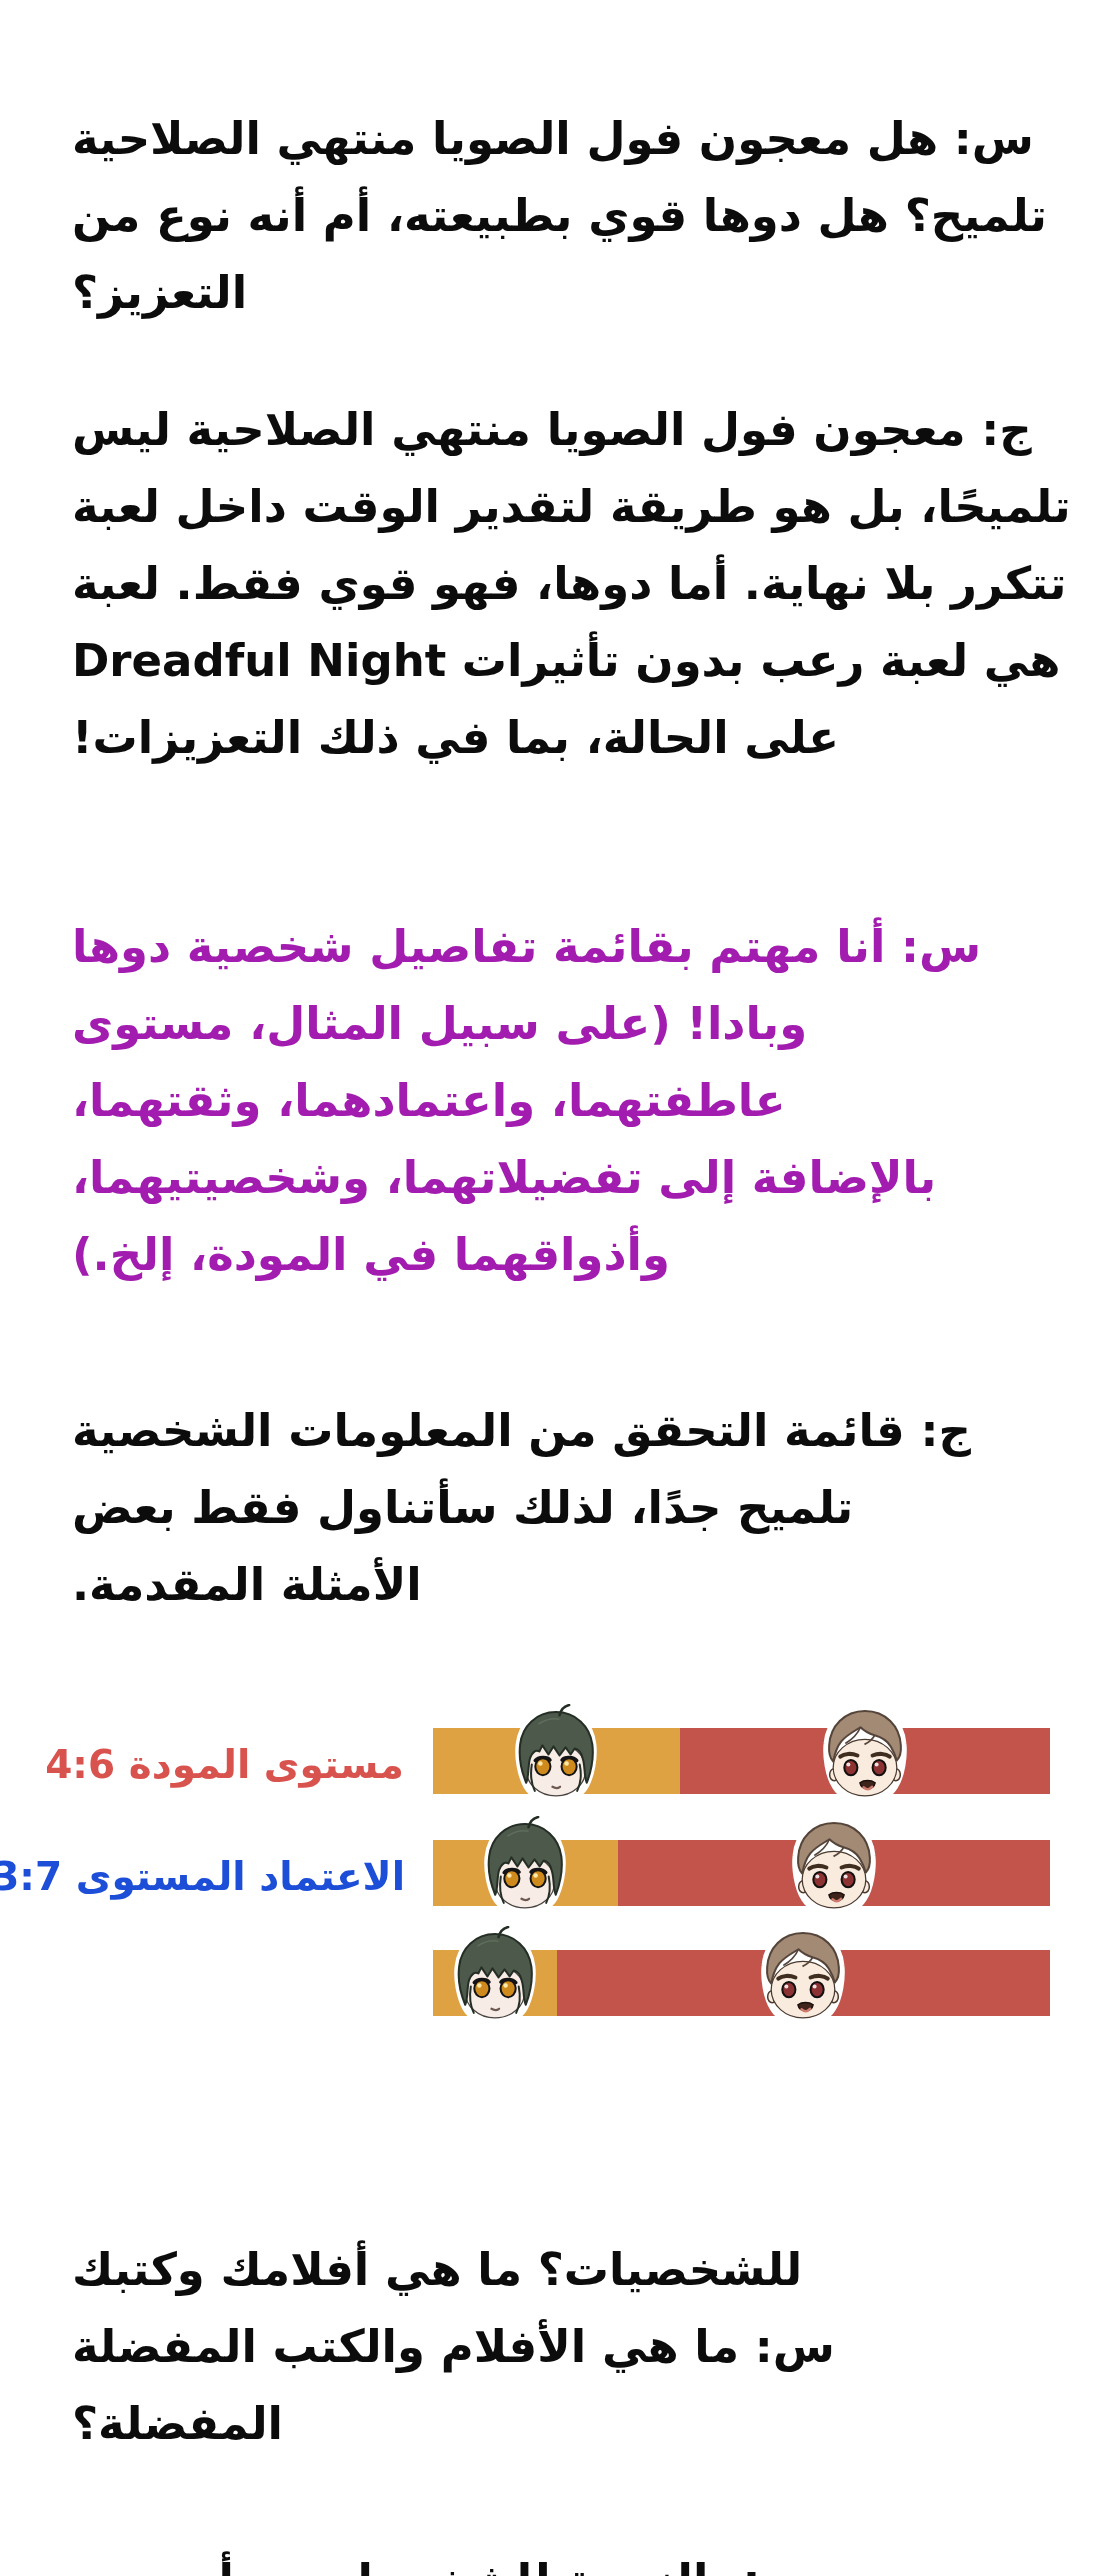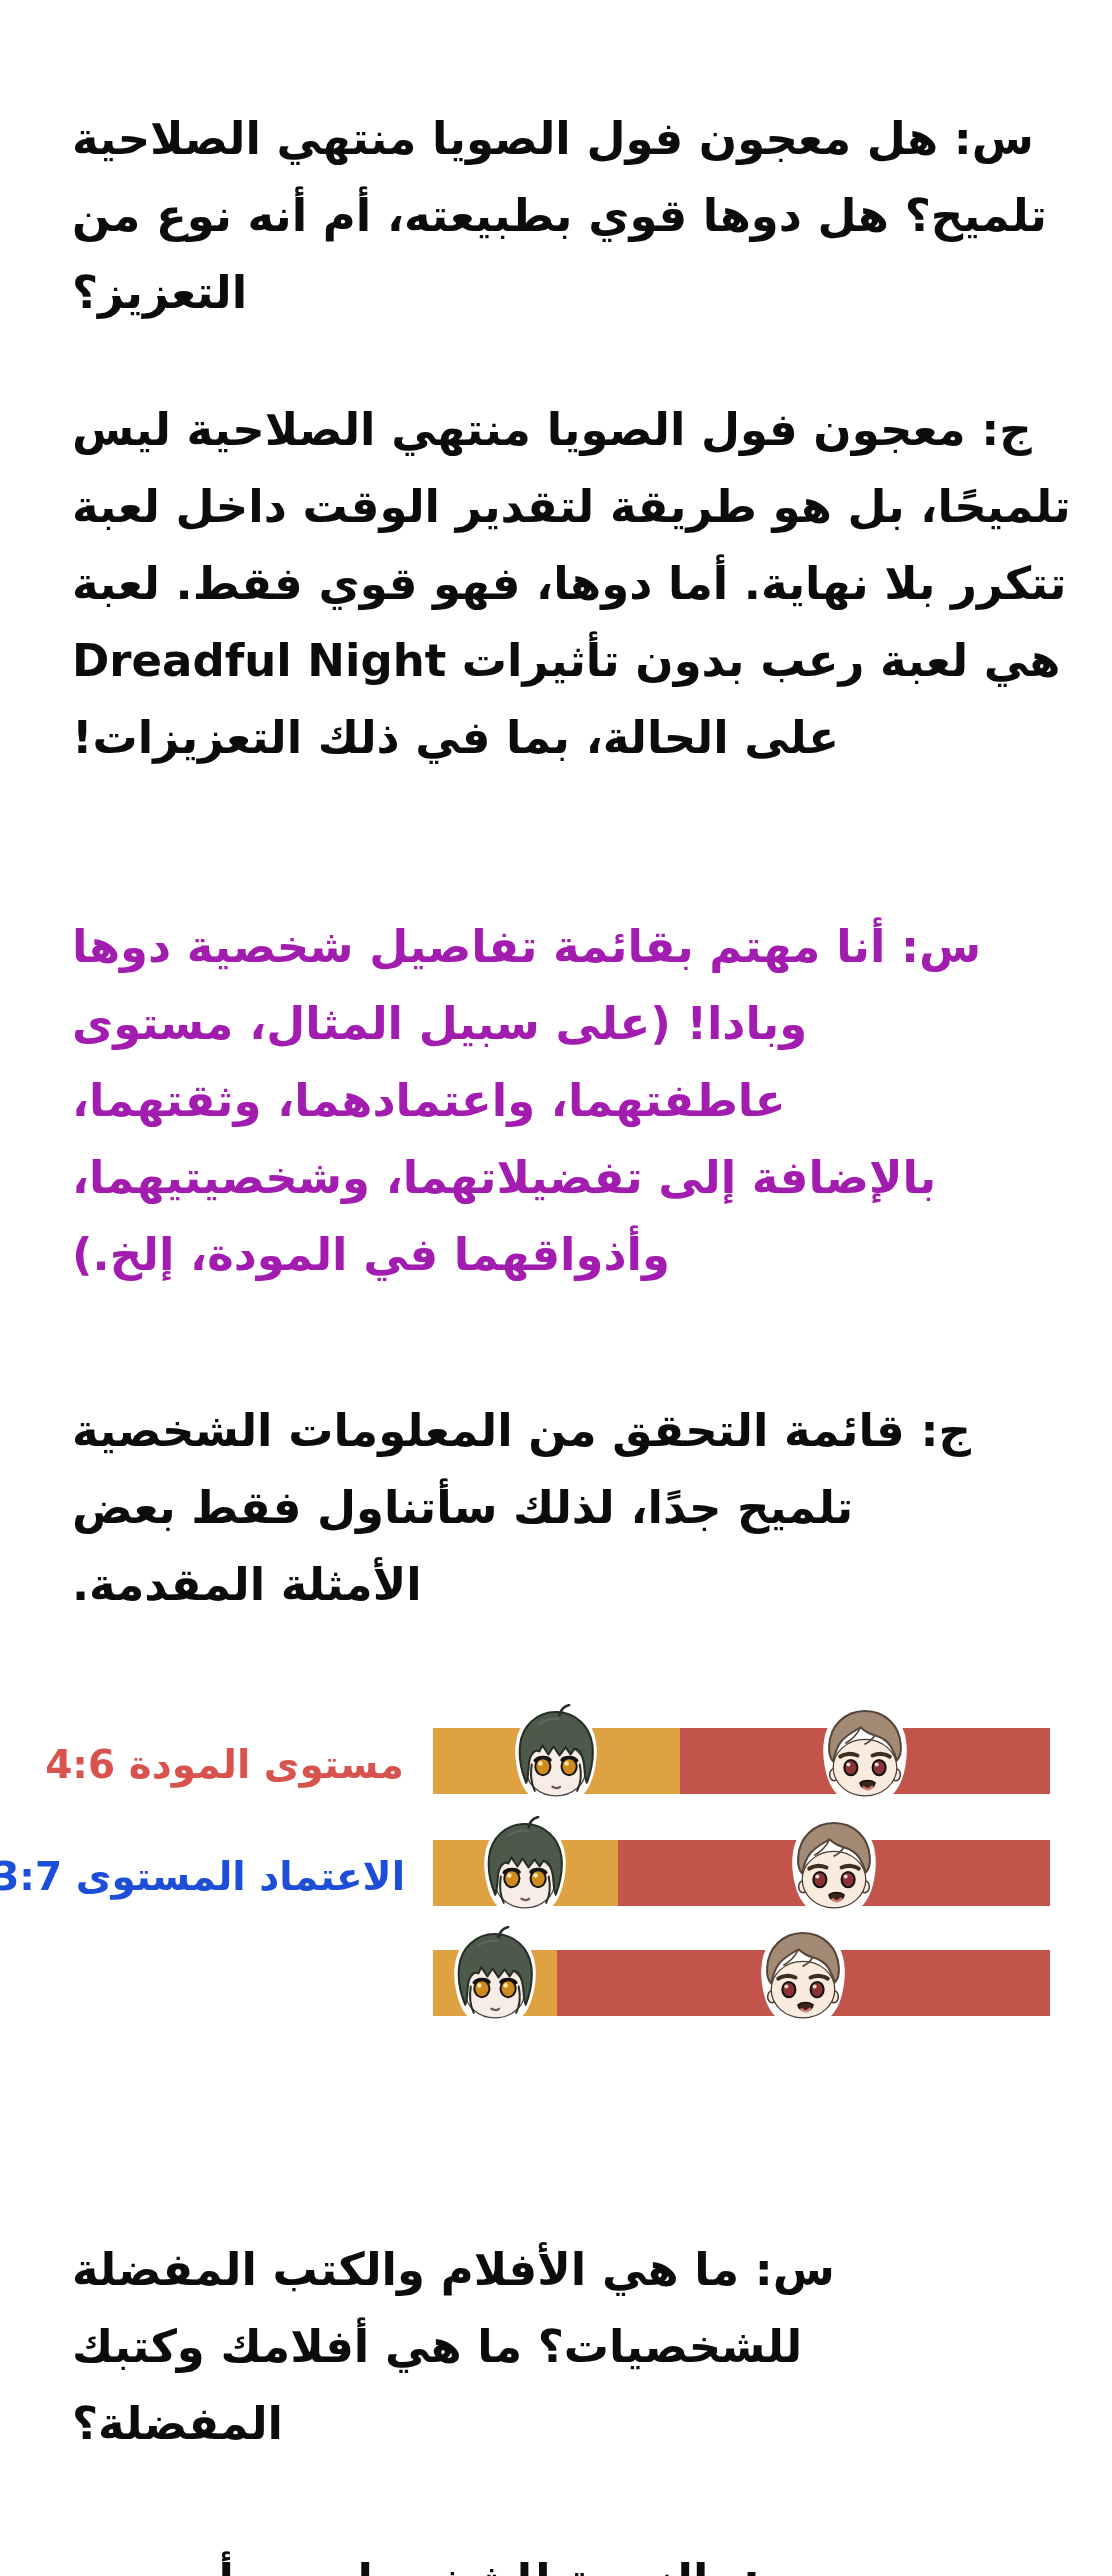--- a/index.html
+++ b/index.html
@@ -91,22 +91,22 @@
           </svg>
         <svg class="avatar avatar-right" viewBox="0 0 210 200" style="left: 317px;">
             <use href="#av-brown"></use>
           </svg>
       </div>
     </div>
 
   </div>
 
   <section class="para" style="top: 2231px; color: rgb(12, 12, 12);">
+    <div class="line">للشخصيات؟ ما هي أفلامك وكتبك</div>
     <div class="line">س: ما هي الأفلام والكتب المفضلة</div>
-    <div class="line">للشخصيات؟ ما هي أفلامك وكتبك</div>
     <div class="line">المفضلة؟</div>
   </section>
 
   <section class="para" style="top: 2542px; color: rgb(12, 12, 12);">
     <div class="line">ج: بالنسبة للشخصيات، سأجيب بـ</div>
   </section>
 
 </div>
 
 <svg class="defs" aria-hidden="true">

